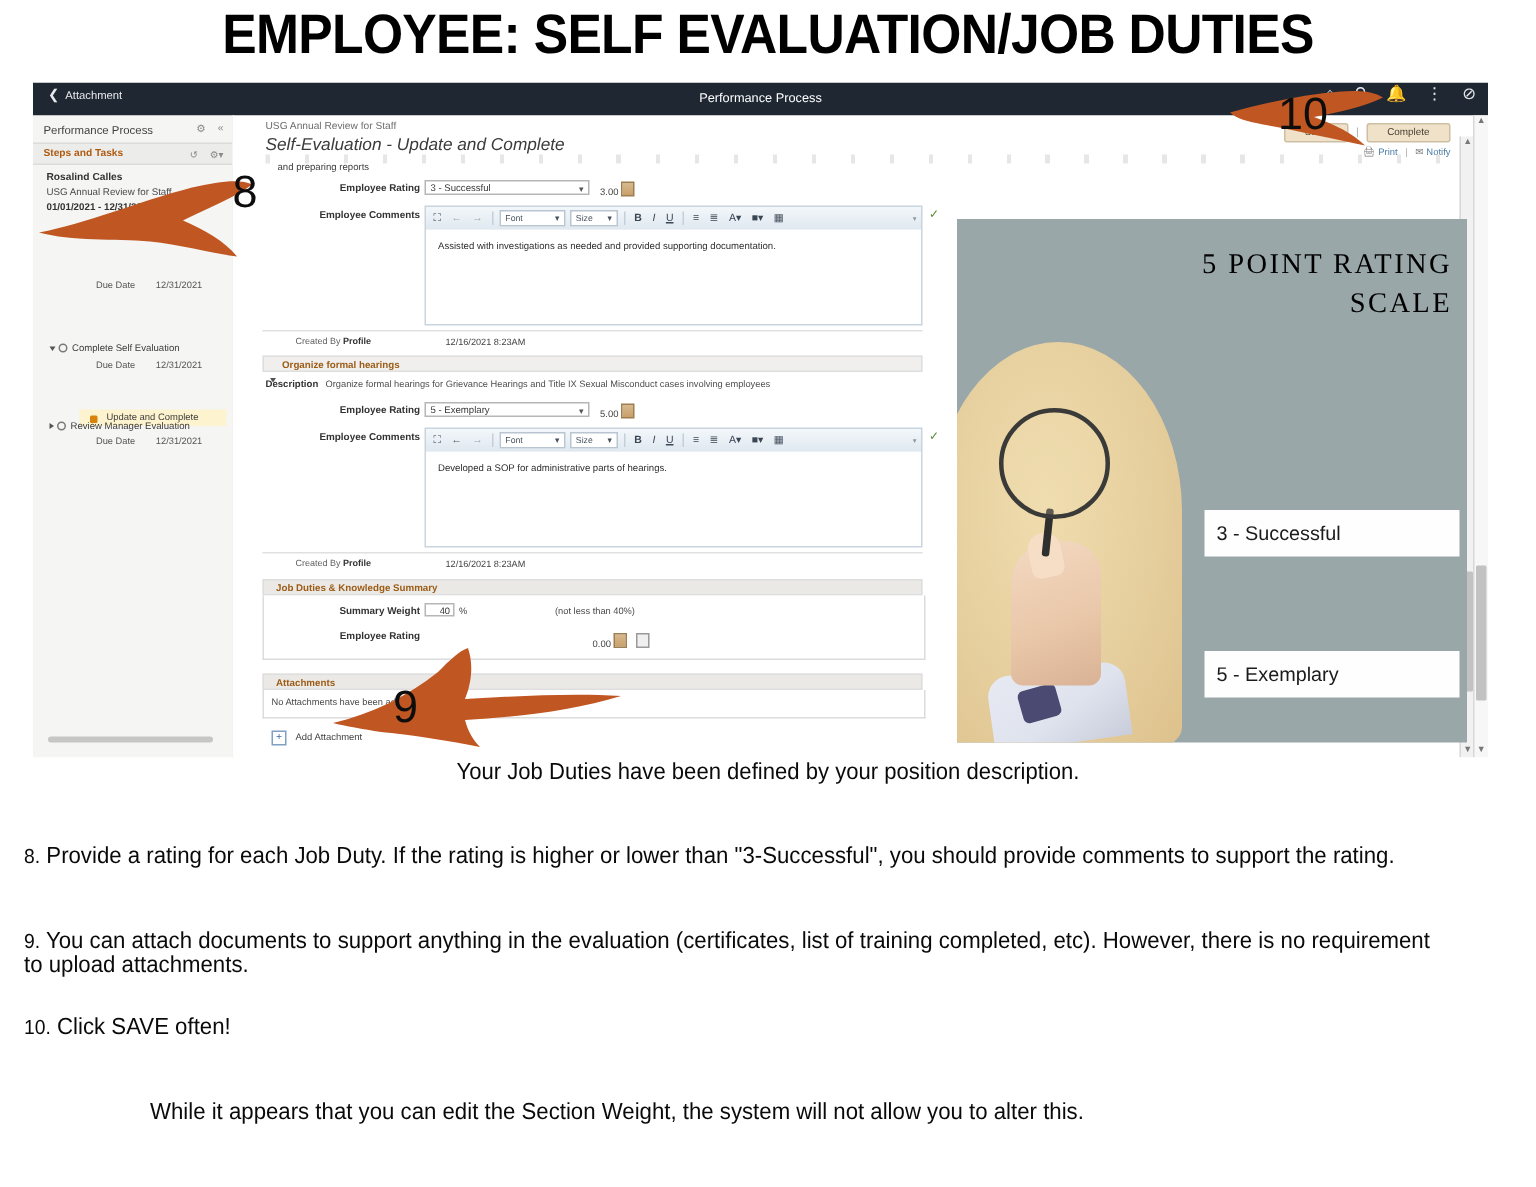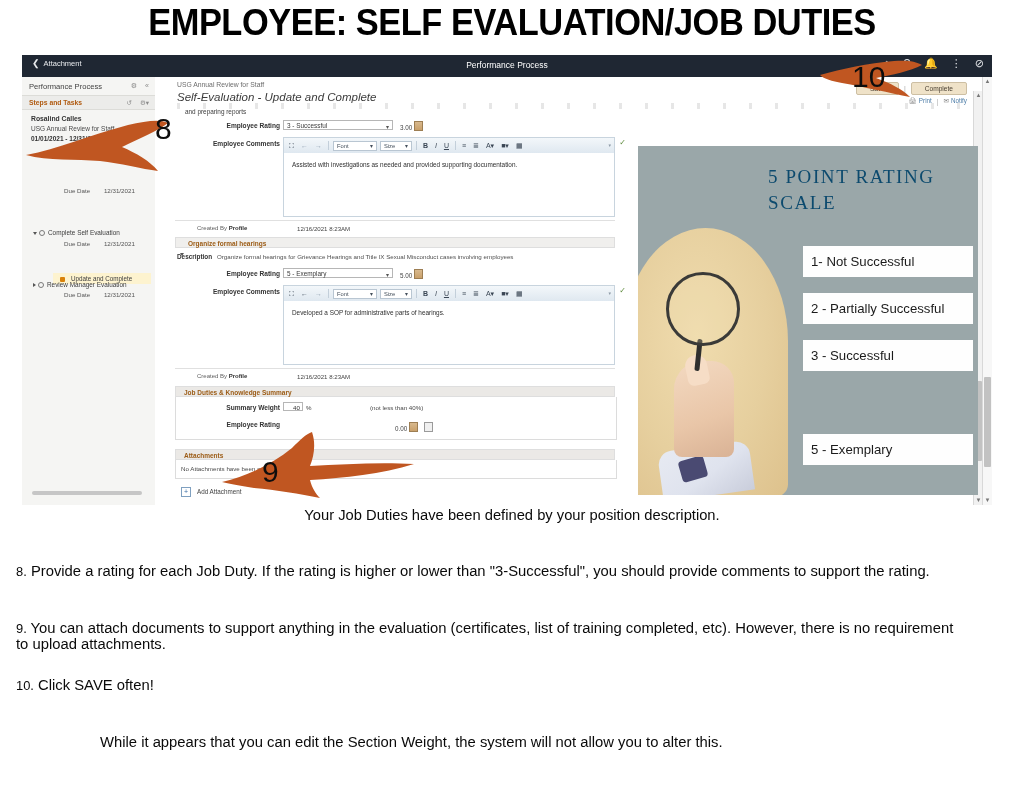--- a/index.html
+++ b/index.html
@@ -537,23 +537,24 @@
     height: 349px;
     background: #9aa7a9;
     overflow: hidden;
   }
   .ri-title {
     position: absolute;
     left: 130px; top: 18px;
     width: 200px;
     font-size: 19px;
     letter-spacing: 1.6px;
-    color: #0c4a6e;
+    color: #000000;
     font-family: "Liberation Serif", serif;
     line-height: 1.35;
+    text-align: right;
   }
   .ri-blob {
     position: absolute;
     left: -15px; top: 82px;
     width: 165px;
     height: 270px;
     background: radial-gradient(ellipse at 45% 40%, #f0dcae 0%, #e6cf9e 55%, #ddc18c 100%);
     border-radius: 50% 50% 10% 10% / 42% 42% 5% 5%;
   }
   .ri-glass-ring {
@@ -895,22 +896,20 @@
   <div class="rating-img" style="left:616px; top:91px;">
     <div class="ri-title">5 POINT RATING SCALE</div>
     <div class="ri-blob"></div>
     <div class="ri-cuff"></div>
     <div class="ri-cuff2"></div>
     <div class="ri-hand"></div>
     <div class="ri-thumb"></div>
     <div class="ri-glass-handle"></div>
     <div class="ri-glass-ring"></div>
 
-    <div class="ri-item" style="top:100px;">1- Not Successful</div>
-    <div class="ri-item" style="top:147px;">2 - Partially Successful</div>
     <div class="ri-item" style="top:194px;">3 - Successful</div>
     <div class="ri-item" style="top:288px;">5 - Exemplary</div>
   </div>
 
   <div class="vsb" style="right:0; top:22px; height:428px; background:#f7f7f7;">
     <div class="arr" style="top:0;">▲</div>
     <div class="thumb" style="top:300px; height:90px;"></div>
     <div class="arr" style="bottom:0;">▼</div>
   </div>
 </div>

